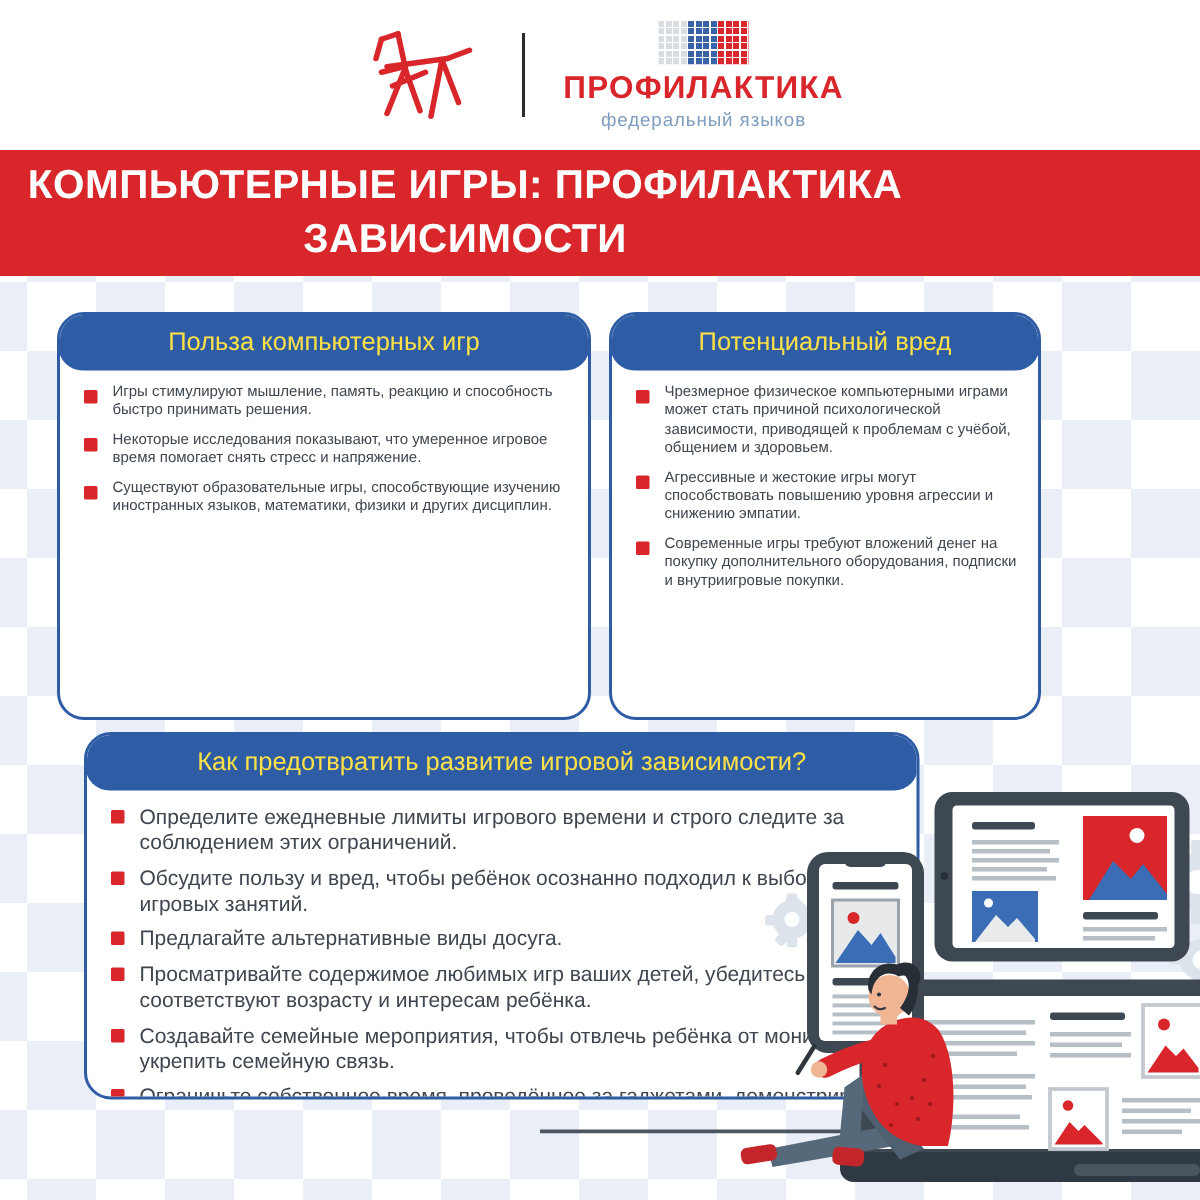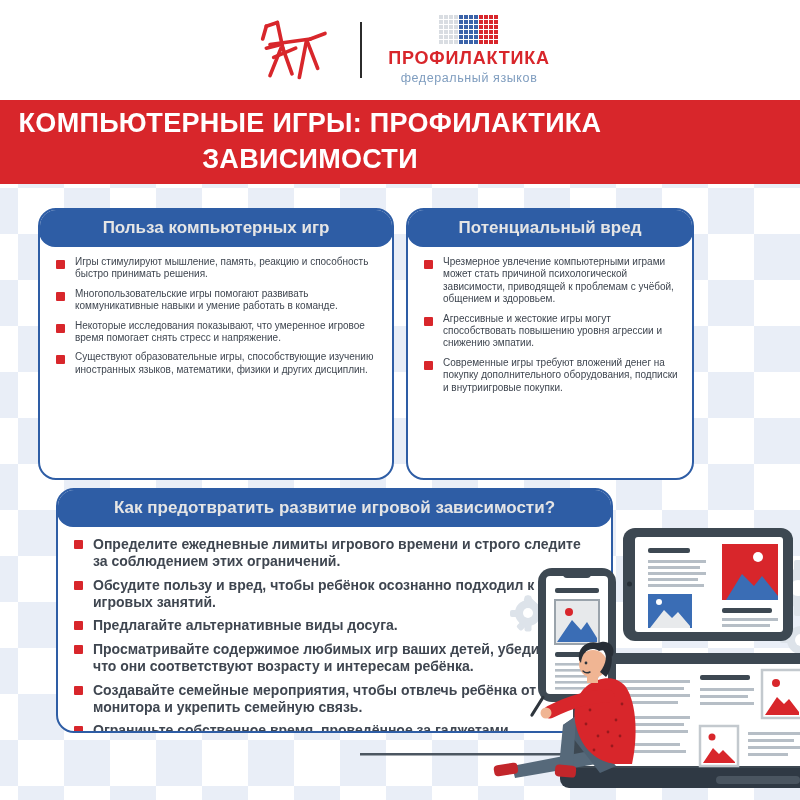--- a/index.html
+++ b/index.html
@@ -14,21 +14,21 @@
   }
   .divider { width:2px; height:56px; background:#2b2b2b; }
   .logo-block { display:flex; flex-direction:column; align-items:center; }
   .pixels {
     width:60px; height:29px; margin-bottom:4px;
     background-image:
       repeating-linear-gradient(to right, transparent 0 4px, #ffffff 4px 5px),
       repeating-linear-gradient(to bottom, transparent 0 4px, #ffffff 4px 5px),
       linear-gradient(to right, #d9dde2 0 20px, #3a62a8 20px 40px, #d8262b 40px 60px);
   }
-  .brand-title { color:#d8262b; font-weight:800; font-size:18px; letter-spacing:.8px; }
+  .brand-title { color:#d8262b; font-weight:800; font-size:21px; letter-spacing:.8px; }
   .brand-subtitle { color:#7f9dbf; font-size:12.5px; letter-spacing:.6px; margin-top:2px; }
   
   .banner {
     position:absolute; top:100px; left:0; width:800px; height:84px; background:#d8262b;
     display:flex; align-items:center; text-align:center;
   }
   .banner-title {
     color:#ffffff; font-weight:800; font-size:27px; line-height:1.32;
     max-width:620px; margin:0; letter-spacing:.3px;
   }
@@ -39,28 +39,28 @@
     background-image: conic-gradient(#e9eef7 25%, transparent 0 50%, #e9eef7 0 75%, transparent 0);
     background-size:92px 92px; background-position:18px 4px;
   }
   
   .card {
     position:absolute; background:#ffffff; border:2px solid #2e5da5;
     border-radius:18px; overflow:hidden; box-sizing:border-box;
   }
   .card-header {
     background:#2e5da5; border-radius:16px; margin:-1px; padding:9px 6px;
-    color:#e5e5e5; font-weight:700; font-size:17px; text-align:center;
+    color:#fde047; font-weight:400; font-size:17px; text-align:center;
   }
   .card-body { padding:10px 14px 4px 16px; }
   .bullet { display:flex; gap:10px; margin-bottom:7px; color:#3f4650; }
   .bullet:last-child { margin-bottom:0; }
   .sq { flex:0 0 9px; width:9px; height:9px; background:#d8262b; margin-top:4px; border-radius:1px; }
   .card-sm .bullet { font-size:10px; line-height:1.24; }
-  .card-wide .bullet { font-size:14px; line-height:1.24; margin-bottom:6px;font-weight:bold; }
+  .card-wide .bullet { font-size:14px; line-height:1.24; margin-bottom:6px; }
   #card-benefits  { left:38px;  top:24px;  width:356px; height:272px; }
   #card-harm      { left:406px; top:24px;  width:288px; height:272px; }
   #card-prevention{ left:56px;  top:304px; width:557px; height:245px; }
   
   .illustration { position:absolute; left:360px; top:326px; width:440px; height:290px; }
 </style>
 </head>
 <body>
 
 <div class="page">
@@ -97,39 +97,35 @@
 
     <div class="card card-sm" id="card-benefits">
       <div class="card-header">Польза компьютерных игр</div>
       <div class="card-body">
           <div class="bullet">
           <span class="sq"></span>
           <span>Игры стимулируют мышление, память, реакцию и способность быстро принимать решения.</span>
         </div>
           <div class="bullet">
           <span class="sq"></span>
-          <span>Многопользовательские игры помогают развивать коммуникативные навыки и умение работать в команде.</span>
-        </div>
-          <div class="bullet">
-          <span class="sq"></span>
           <span>Некоторые исследования показывают, что умеренное игровое время помогает снять стресс и напряжение.</span>
         </div>
           <div class="bullet">
           <span class="sq"></span>
           <span>Существуют образовательные игры, способствующие изучению иностранных языков, математики, физики и других дисциплин.</span>
         </div>
         </div>
     </div>
 
     <div class="card card-sm" id="card-harm">
       <div class="card-header">Потенциальный вред</div>
       <div class="card-body">
           <div class="bullet">
           <span class="sq"></span>
-          <span>Чрезмерное увлечение компьютерными играми может стать причиной психологической зависимости, приводящей к проблемам с учёбой, общением и здоровьем.</span>
+          <span>Чрезмерное физическое компьютерными играми может стать причиной психологической зависимости, приводящей к проблемам с учёбой, общением и здоровьем.</span>
         </div>
           <div class="bullet">
           <span class="sq"></span>
           <span>Агрессивные и жестокие игры могут способствовать повышению уровня агрессии и снижению эмпатии.</span>
         </div>
           <div class="bullet">
           <span class="sq"></span>
           <span>Современные игры требуют вложений денег на покупку дополнительного оборудования, подписки и внутриигровые покупки.</span>
         </div>
         </div>

